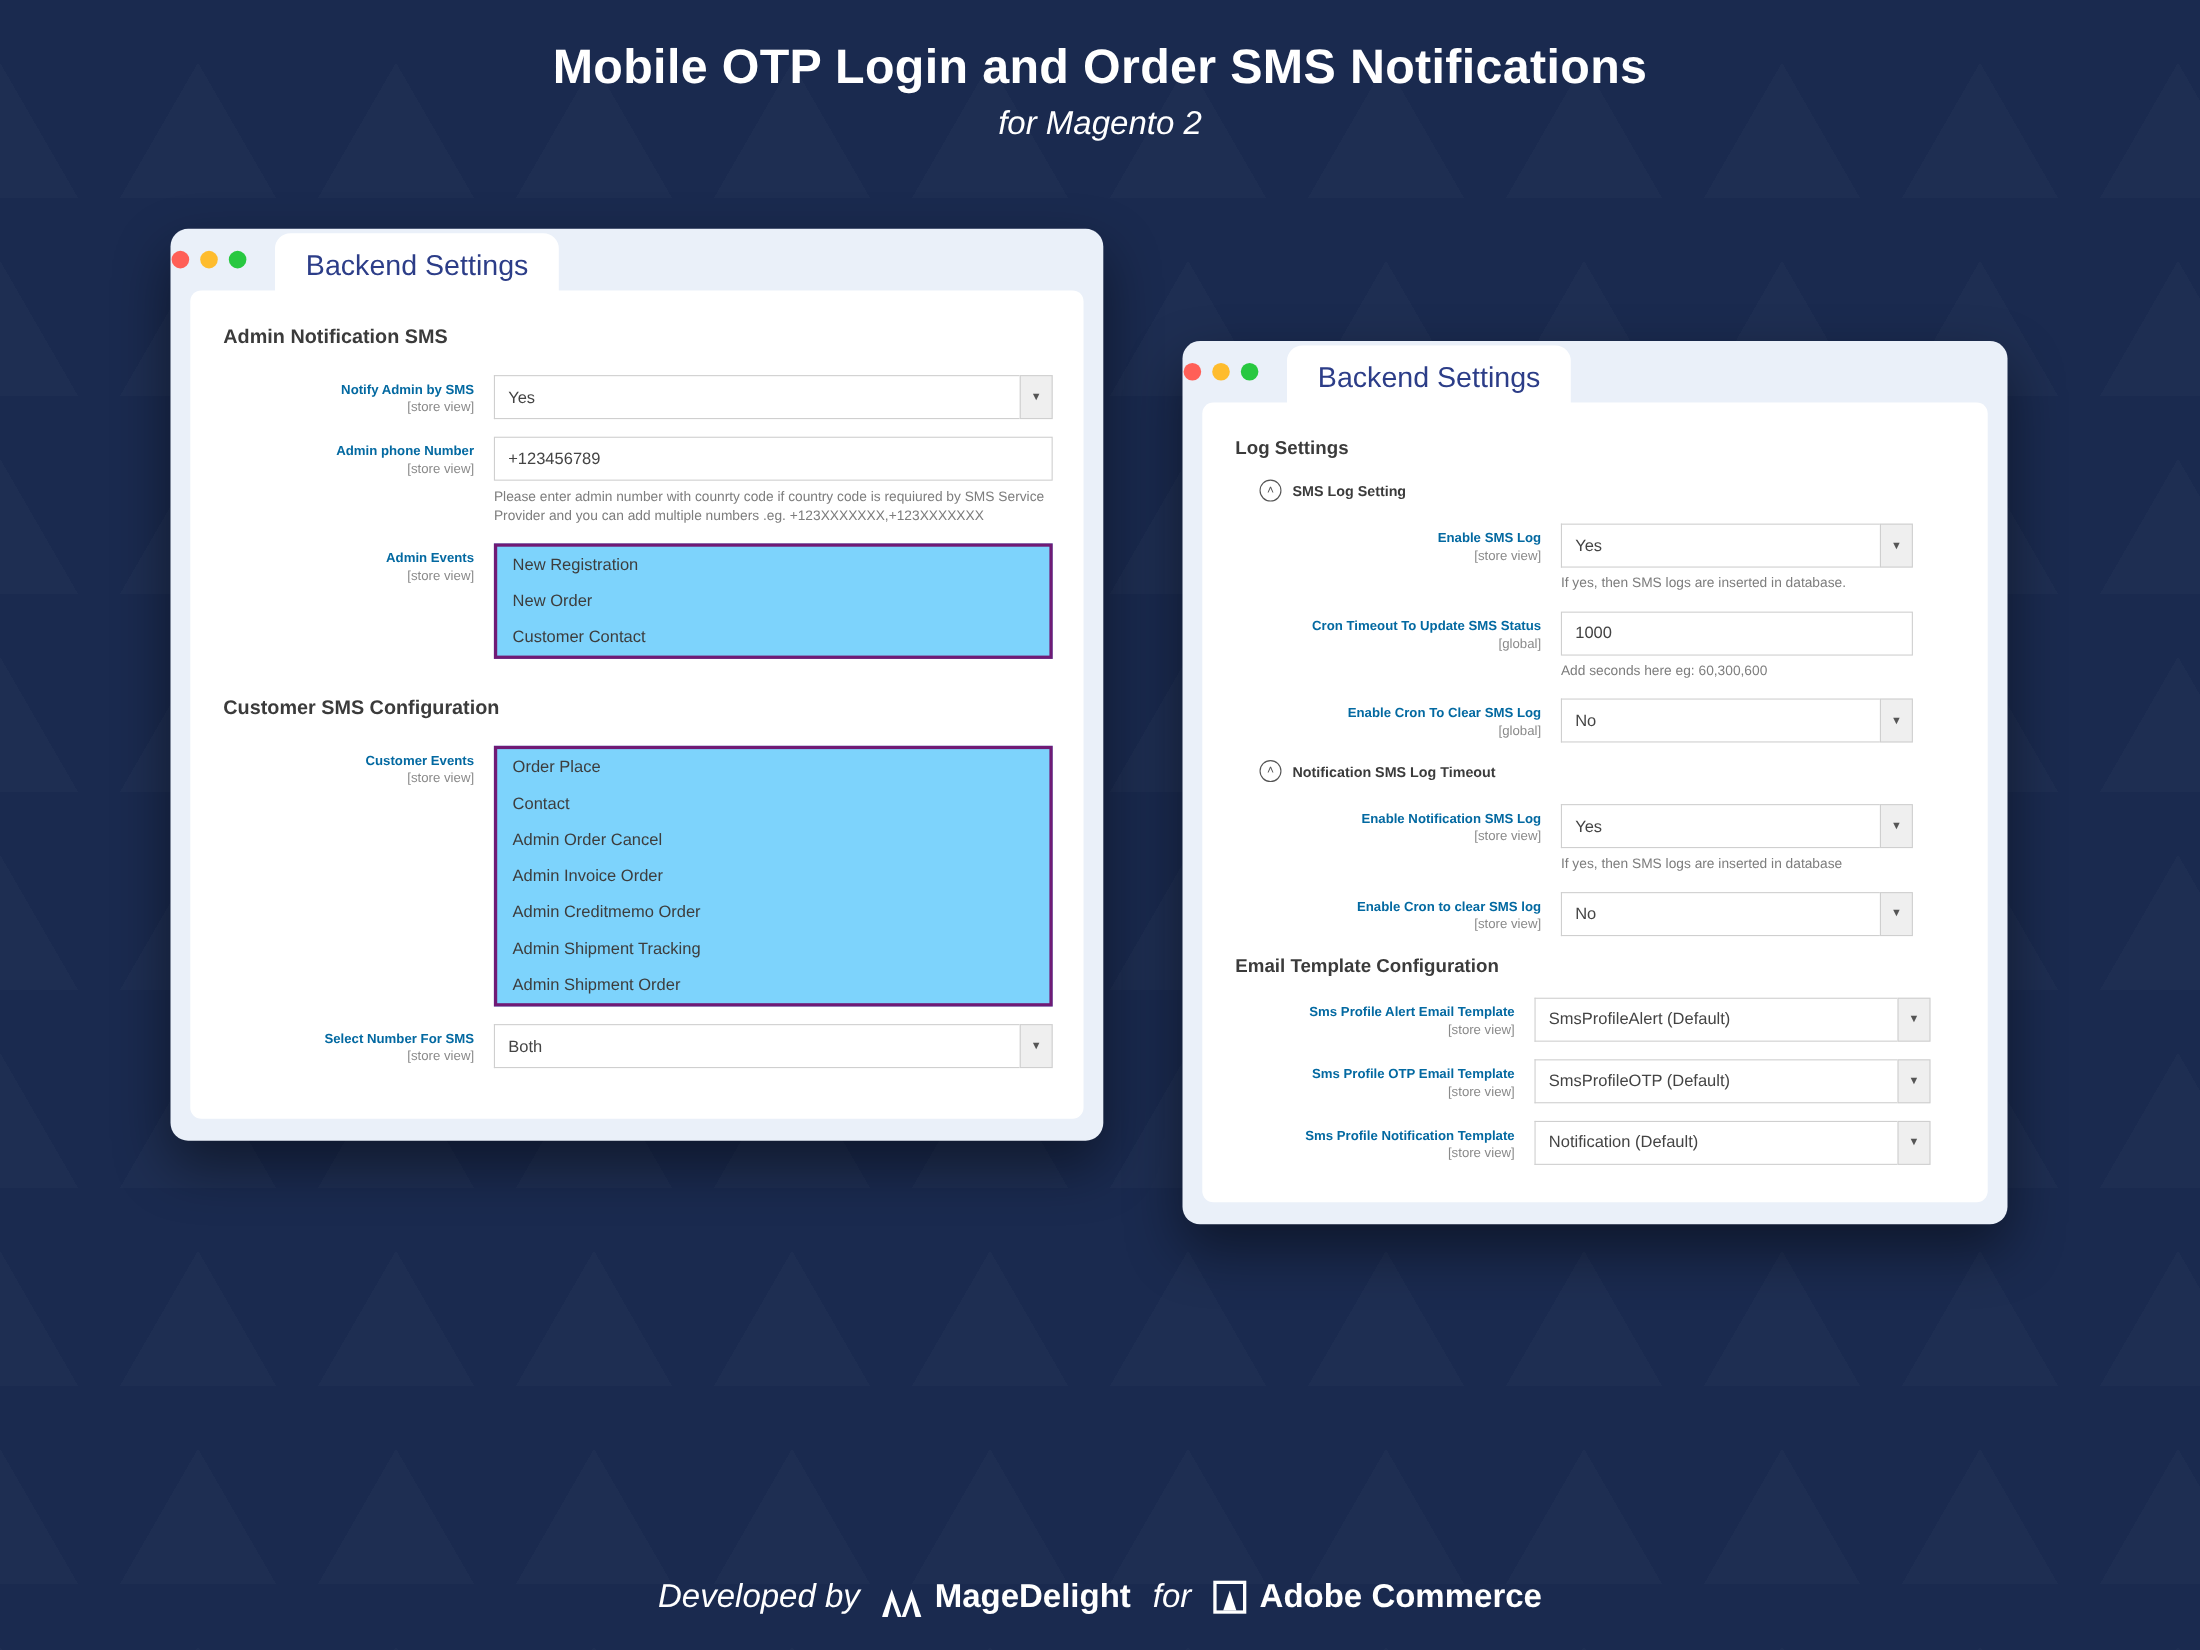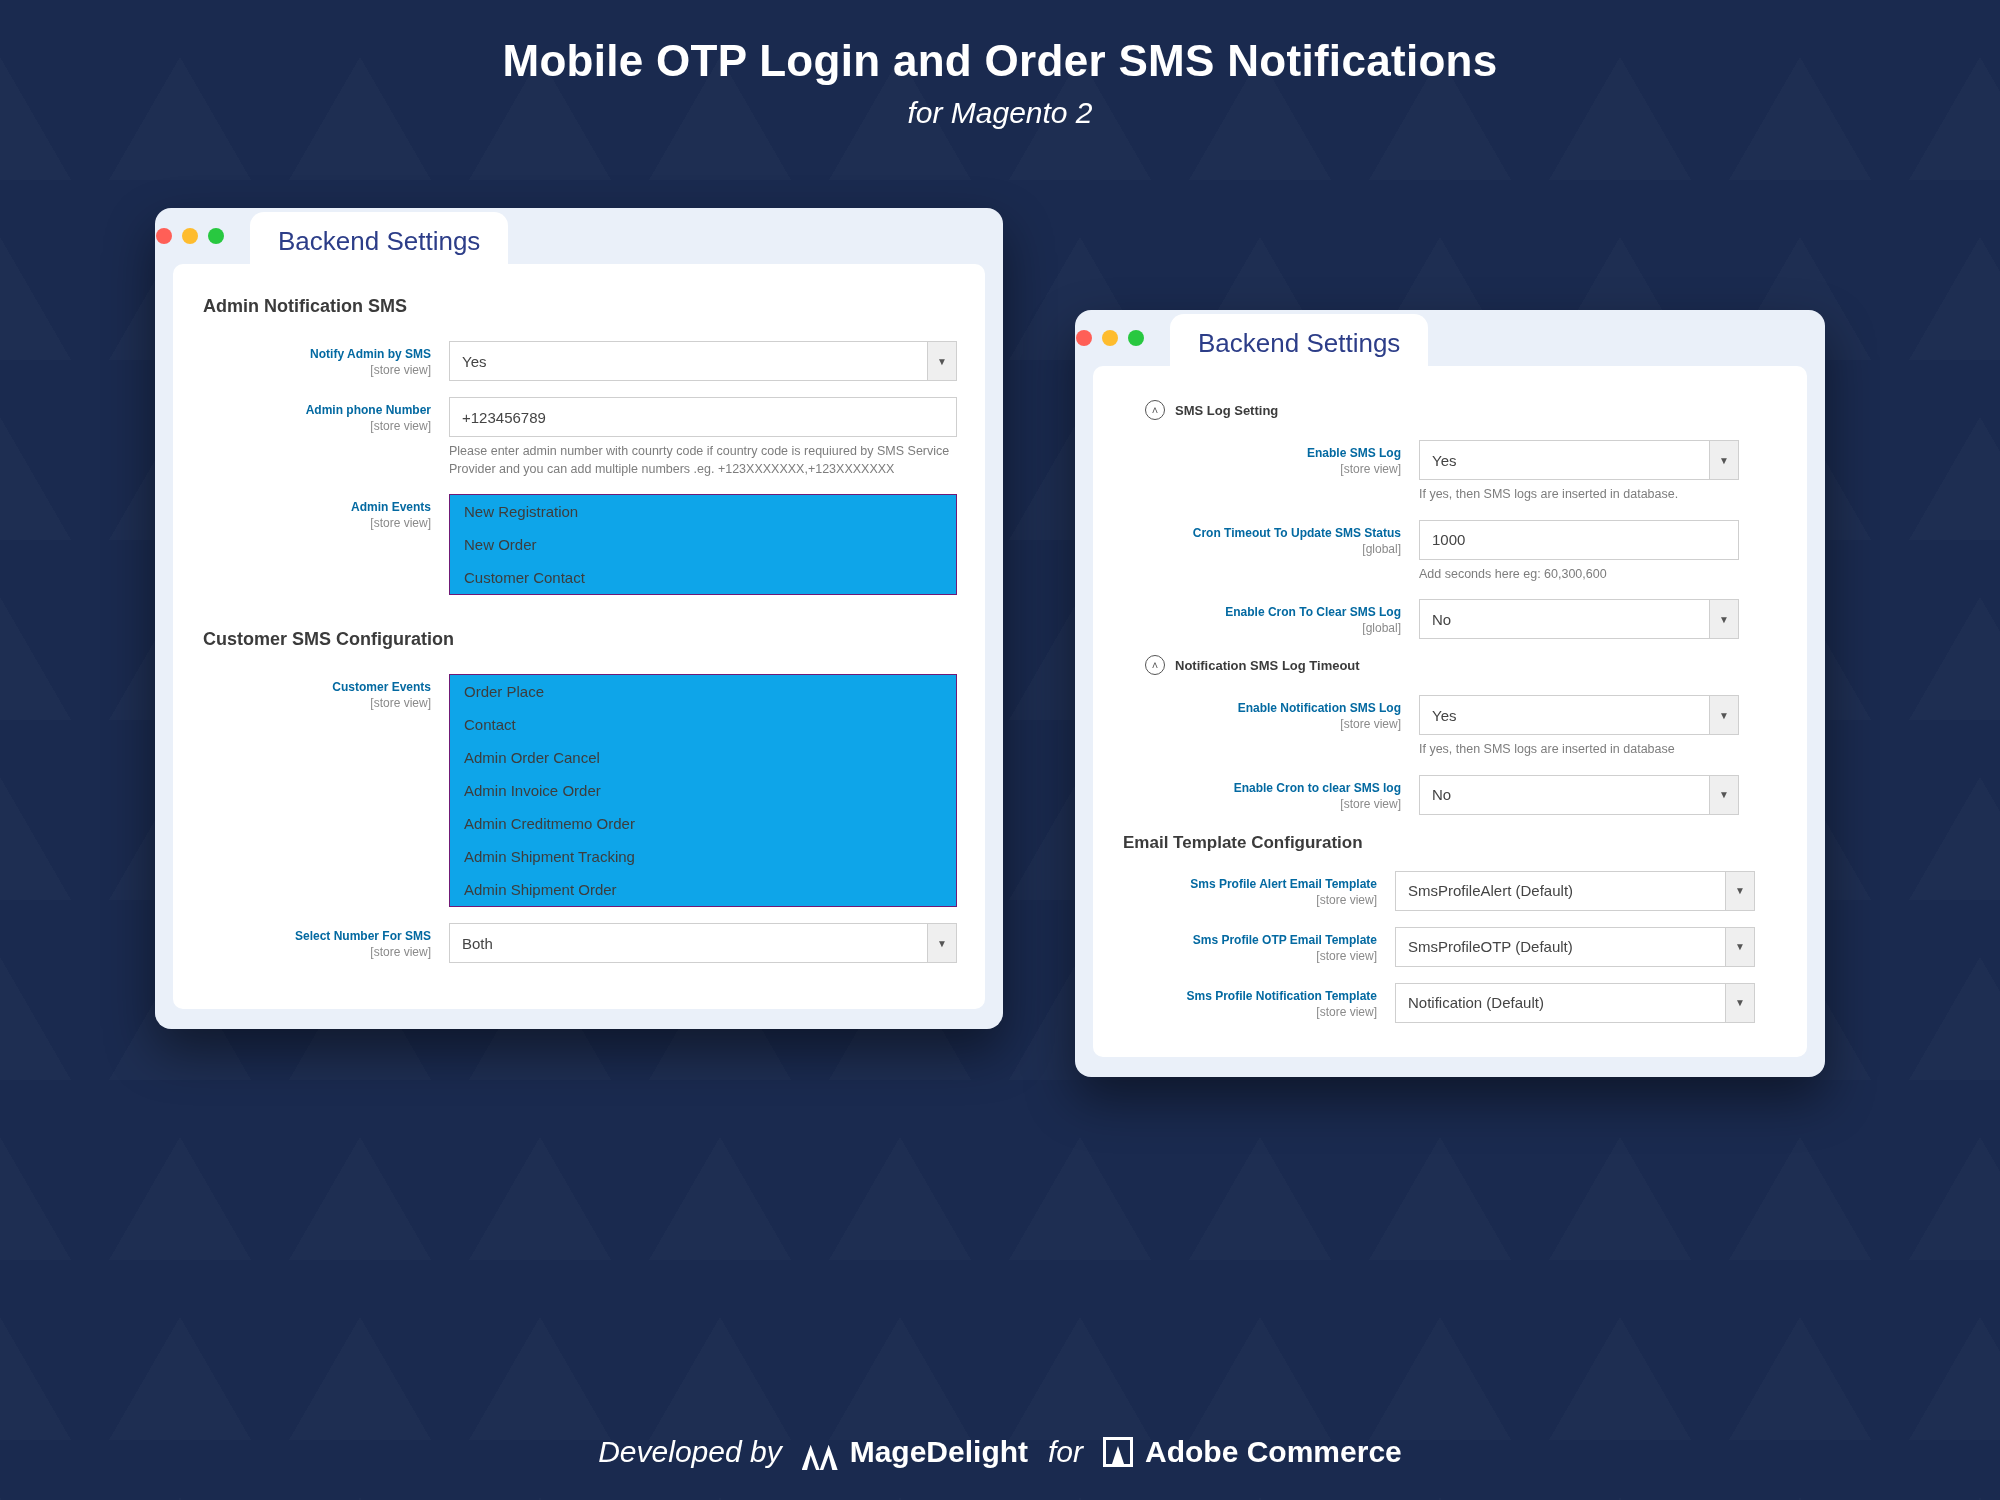--- a/index.html
+++ b/index.html
@@ -107,22 +107,22 @@
   background: #efefef;
   display: flex;
   align-items: center;
   justify-content: center;
   font-size: 10px;
   color: #555;
 }
 .select-wrap.small { width: 100%; max-width: 320px; }
 
 .multiselect {
-  border: 1px solid #701a75;
-  background: #0ea5e9;
+  border: 3px solid #701a75;
+  background: #7dd3fc;
   width: 100%;
 }
 .ms-item {
   padding: 8px 14px;
   font-size: 15px;
   color: #3d3d3d;
 }
 
 .collapse-head {
   display: flex; align-items: center; gap: 10px;
@@ -262,20 +262,21 @@
 <div class="window right">
   <div class="titlebar">
     <div class="traffic">
       <div class="dot red"></div>
       <div class="dot yellow"></div>
       <div class="dot green"></div>
     </div>
     <div class="tab">Backend Settings</div>
   </div>
   <div class="panel">
+    <div class="subsection-title">Log Settings</div>
 
     <div style="padding-left:24px">
       <div class="collapse-head">
         <div class="collapse-icon">˄</div>
         <div class="collapse-title">SMS Log Setting</div>
       </div>
 
       <div class="field">
         <div class="field-lbl">
           <span class="lbl">Enable SMS Log</span>

